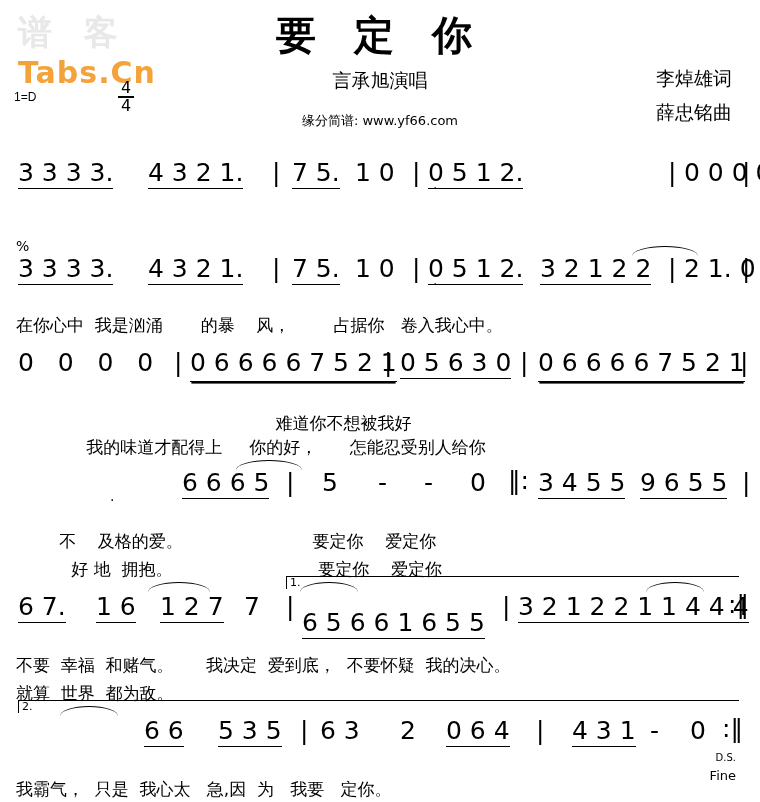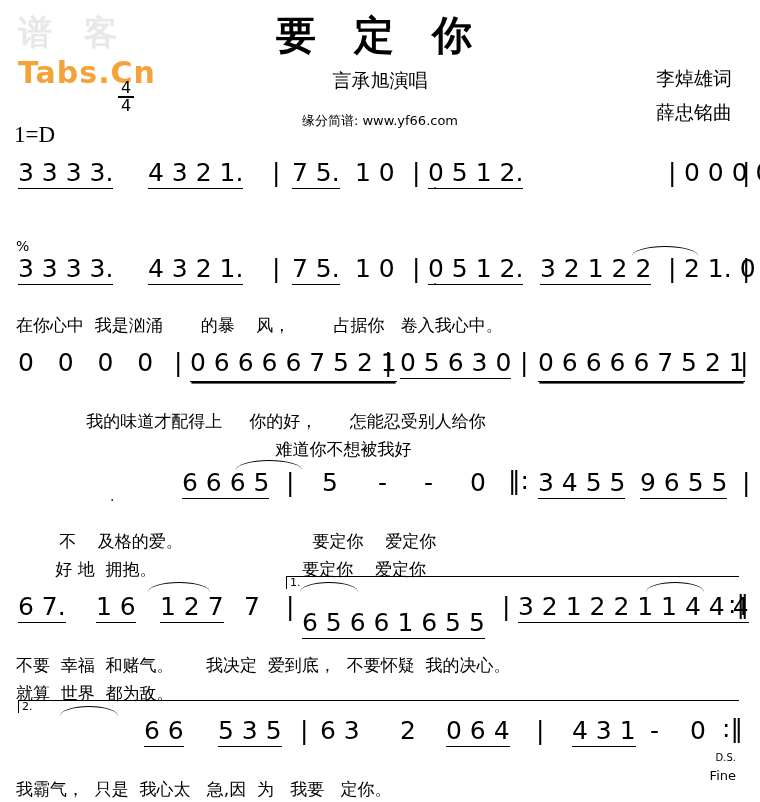--- a/index.html
+++ b/index.html
@@ -51,23 +51,22 @@
   }
   .credit{
     position:absolute;right:28px;
     font-size:19px;
     font-family:"DejaVu Sans", sans-serif;
   }
   .credit.l1{top:66px;}
   .credit.l2{top:100px;}
   .keysig{
     position:absolute;left:14px;top:90px;
-    font-size:23px;
-    font-family:Liberation Serif, serif;
-    margin-top:32px;
+    font-size:12px;
+    font-family:Liberation Sans, sans-serif;
   }
   .meter{
     position:absolute;left:118px;top:80px;
     font-size:16px;
     font-family:"DejaVu Sans", sans-serif;
     text-align:center;
     line-height:1.0;
   }
   .meter .num{display:block;border-bottom:2px solid #000;padding:0 3px;}
   .meter .den{display:block;padding:0 3px;}
@@ -183,25 +182,25 @@
   <div class="notes">
     <span class="seg" style="left:18px;top:0;">0   0   0   0</span>
     <span class="seg" style="left:174px;top:0;">|</span>
     <span class="seg u2" style="left:190px;top:0;">0 6 6 6 6 7 5 2 1</span>
     <span class="seg" style="left:384px;top:0;">|</span>
     <span class="seg u1" style="left:400px;top:0;">0 5 6 3 0</span>
     <span class="seg" style="left:520px;top:0;">|</span>
     <span class="seg u2" style="left:538px;top:0;">0 6 6 6 6 7 5 2 1</span>
     <span class="seg" style="left:740px;top:0;">|</span>
   </div>
-  <div class="lyrics" style="top:8px;">
-    <span class="seg" style="left:16px;">             我的味道才配得上     你的好，      怎能忍受别人给你</span>
-  </div>
   <div class="lyrics" style="top:10px;">
     <span class="seg" style="left:16px;">                                                难道你不想被我好</span>
+  </div>
+  <div class="lyrics" style="top:8px;">
+    <span class="seg" style="left:16px;">             我的味道才配得上     你的好，      怎能忍受别人给你</span>
   </div>
 </div>
 
 <div class="sys" style="top:468px;">
   <div class="notes">
     <span class="seg" style="left:110px;top:20px;font-size:14px;">.</span>
     <span class="seg u1" style="left:182px;top:0;">6 6 6 5</span>
     <span class="tie" style="left:236px;top:-8px;width:66px;"></span>
     <span class="seg" style="left:286px;top:0;">|</span>
     <span class="seg" style="left:322px;top:0;">5</span>
@@ -210,21 +209,21 @@
     <span class="seg" style="left:470px;top:0;">0</span>
     <span class="seg" style="left:508px;top:-2px;font-size:25px;">‖:</span>
     <span class="seg u1" style="left:538px;top:0;">3 4 5 5</span>
     <span class="seg u1" style="left:640px;top:0;">9 6 5 5</span>
     <span class="seg" style="left:742px;top:0;">|</span>
   </div>
   <div class="lyrics" style="top:8px;">
     <span class="seg" style="left:16px;">        不    及格的爱。                        要定你    爱定你</span>
   </div>
   <div class="lyrics" style="top:10px;">
-    <span class="seg" style="left:12px;">        好 地  拥抱。                           要定你    爱定你</span>
+    <span class="seg" style="left:28px;">        好 地  拥抱。                           要定你    爱定你</span>
   </div>
 </div>
 
 <div class="sys" style="top:592px;">
   <span class="ending" style="left:286px;top:-16px;width:452px;">
     <span>1.</span>
   </span>
   <div class="notes">
     <span class="seg u1" style="left:18px;top:0;">6 7.</span>
     <span class="seg u1" style="left:96px;top:0;">1 6</span>

